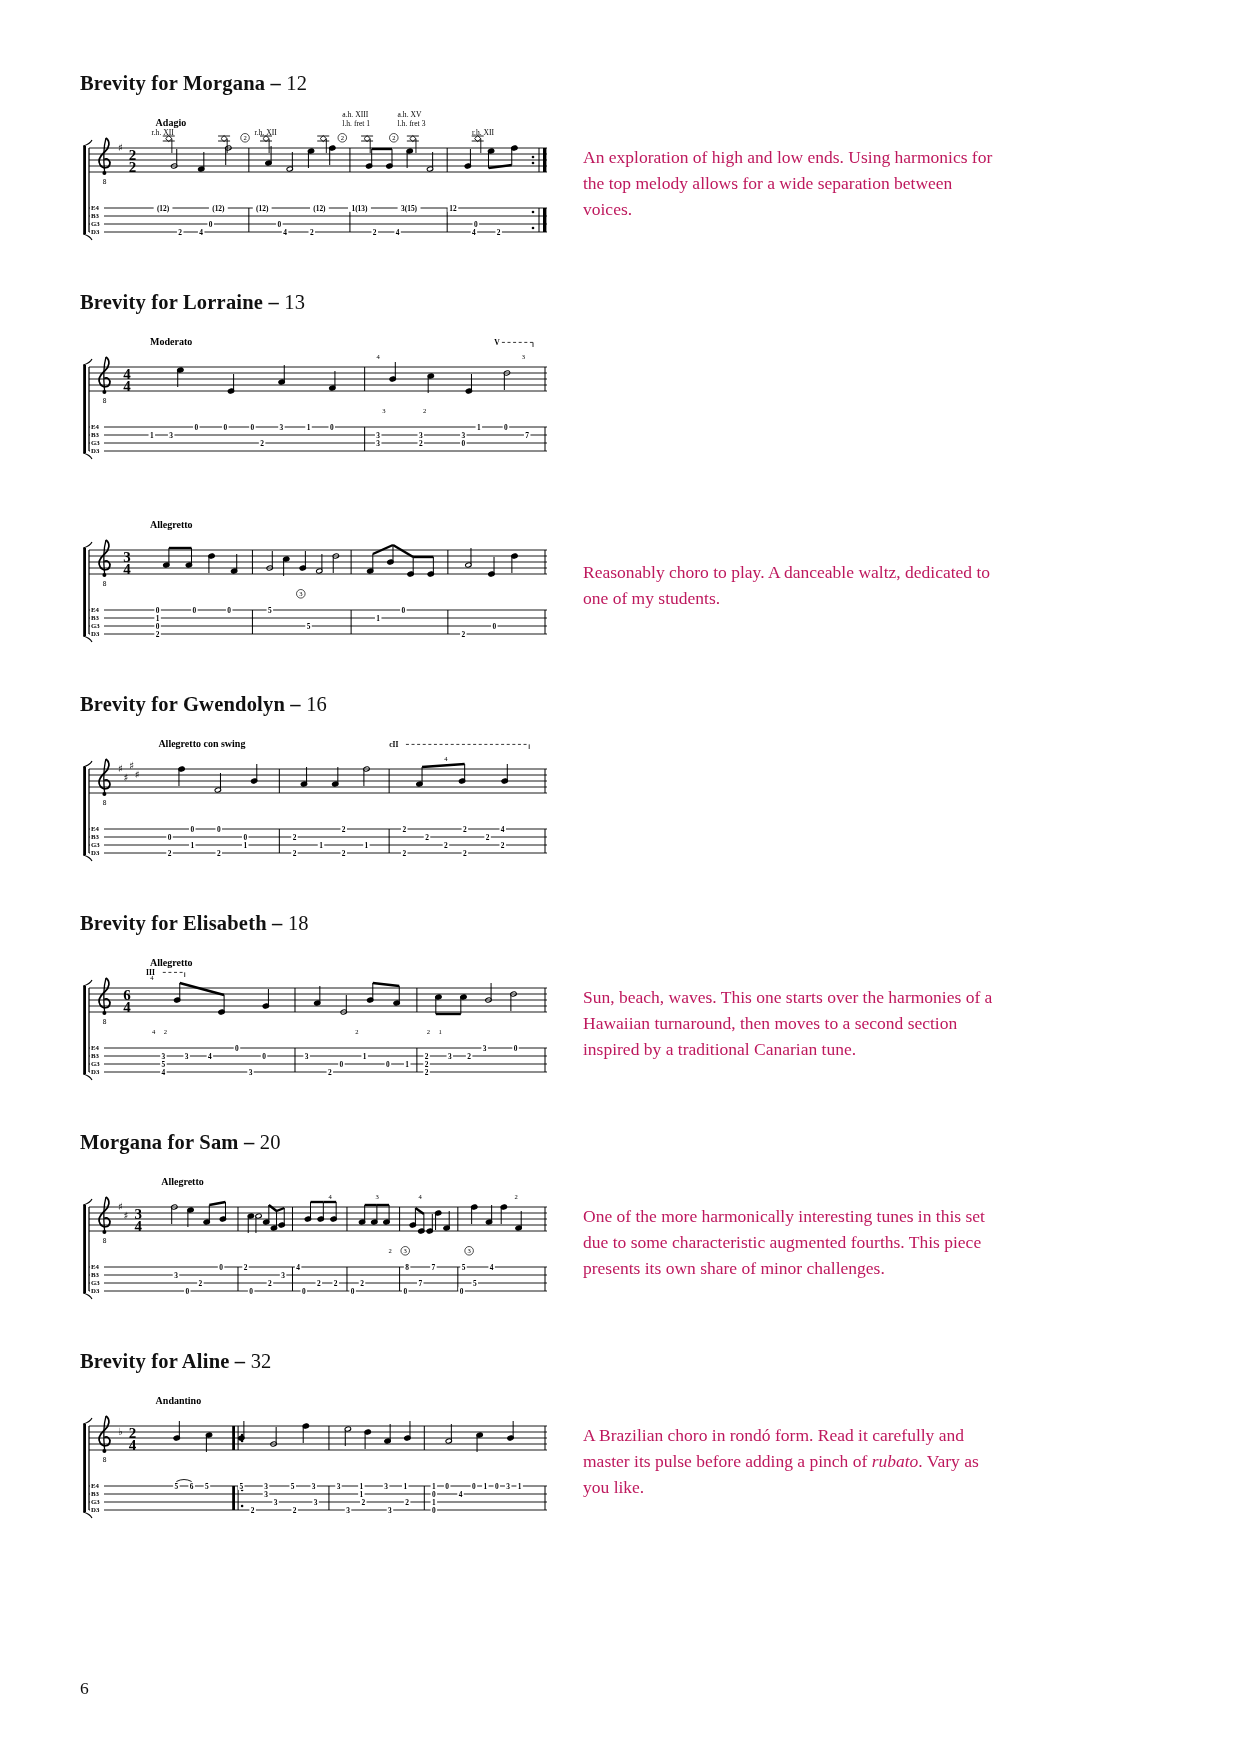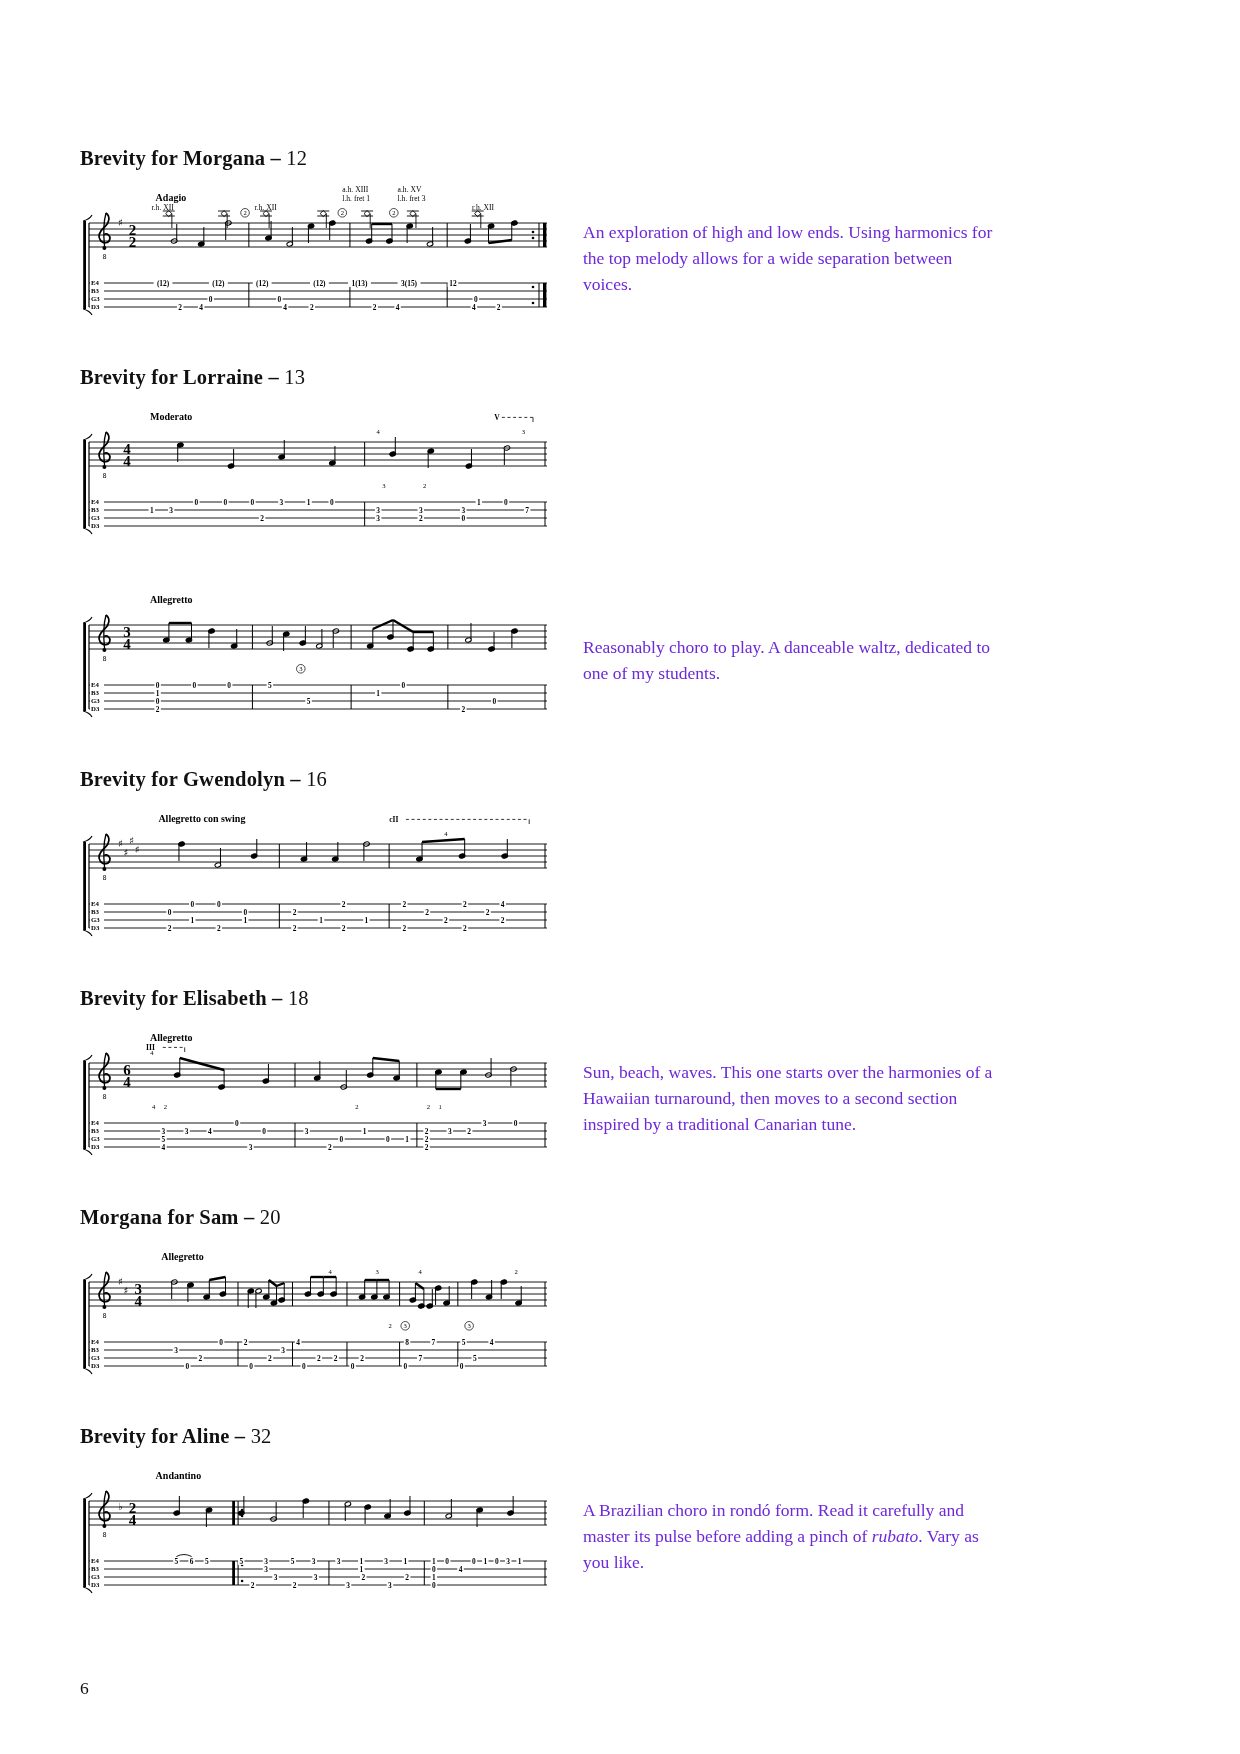--- a/index.html
+++ b/index.html
@@ -1,28 +1,28 @@
 <!DOCTYPE html>
 <html><head>
 <meta charset="utf-8">
 <style>
   html,body{margin:0;padding:0;}
   body{
     width:1240px;height:1754px;background:#ffffff;position:relative;
     font-family:"Liberation Serif", serif;color:#111;
     -webkit-font-smoothing:antialiased;
   }
-  .page{padding:100px 60px 0 80px;margin-top:47px;}
+  .page{padding:72px 60px 0 80px;}
   section.piece{margin-bottom:33px;}
   h2.piece-title{font-size:20.5px;margin:0 0 13px 0;font-weight:700;letter-spacing:.2px;}
   h2.piece-title .num{font-weight:400;}
   .row{display:flex;align-items:center;}
   .music{width:472px;flex:0 0 auto;}
   .music svg{display:block;width:472px;height:150px;}
-  .desc{margin:0 0 0 31px;width:412px;font-size:17.5px;line-height:1.5;color:#6d28d9;}
+  .desc{margin:0 0 0 31px;width:412px;font-size:17.5px;line-height:1.5;color:#be185d;}
   .desc i{font-style:italic;}
   .pagenum{position:absolute;left:80px;top:1678px;font-size:17.5px;color:#111;}
 </style>
 </head>
 <body>
 
 <div class="page">
   <main id="sections-root">
   <section class="piece">
     <h2 class="piece-title"><span>Brevity for Morgana –</span> <span class="num">12</span></h2>
@@ -787,20 +787,21 @@
               <rect x="379.227" y="96.1" width="6.5" height="7.8" fill="#fff"></rect>
               <text x="382.477" y="102.5" font-size="7.4" font-family="Liberation Serif, serif" font-weight="bold" text-anchor="middle" fill="#000">5</text>
               <rect x="407.412" y="96.1" width="6.5" height="7.8" fill="#fff"></rect>
               <text x="410.662" y="102.5" font-size="7.4" font-family="Liberation Serif, serif" font-weight="bold" text-anchor="middle" fill="#000">4</text>
               <rect x="390.501" y="112.1" width="6.5" height="7.8" fill="#fff"></rect>
               <text x="393.751" y="118.5" font-size="7.4" font-family="Liberation Serif, serif" font-weight="bold" text-anchor="middle" fill="#000">5</text>
               <rect x="377.348" y="120.1" width="6.5" height="7.8" fill="#fff"></rect>
               <text x="380.598" y="126.5" font-size="7.4" font-family="Liberation Serif, serif" font-weight="bold" text-anchor="middle" fill="#000">0</text>
             </svg>
       </div>
+      <p class="desc"><span>One of the more harmonically interesting tunes in this set due to some characteristic augmented fourths. This piece presents its own share of minor challenges.</span><i></i><span></span></p>
     </div>
   </section>
 
   <section class="piece">
     <h2 class="piece-title"><span>Brevity for Aline –</span> <span class="num">32</span></h2>
     <div class="row">
       <div class="music">
         <svg class="sys" viewBox="0 0 470 150" xmlns="http://www.w3.org/2000/svg">
               <line x1="8" y1="40" x2="466" y2="40" stroke="#000" stroke-width="0.9"></line>
               <line x1="8" y1="46" x2="466" y2="46" stroke="#000" stroke-width="0.9"></line>

